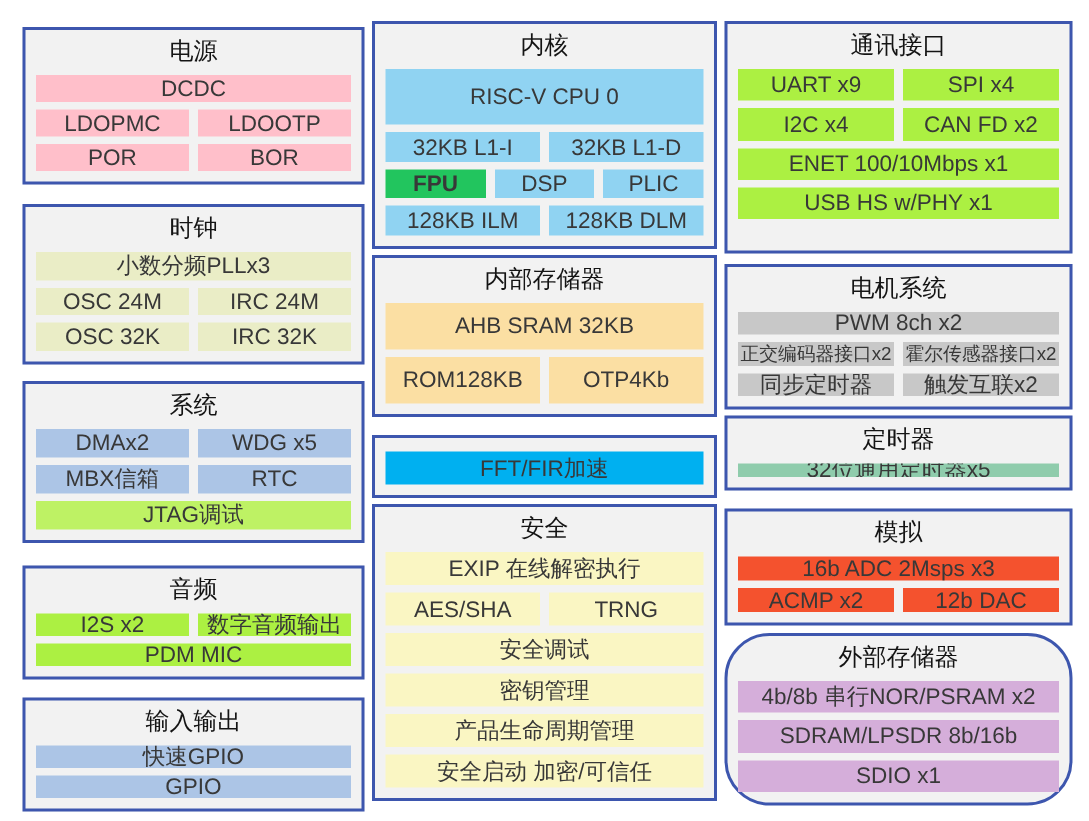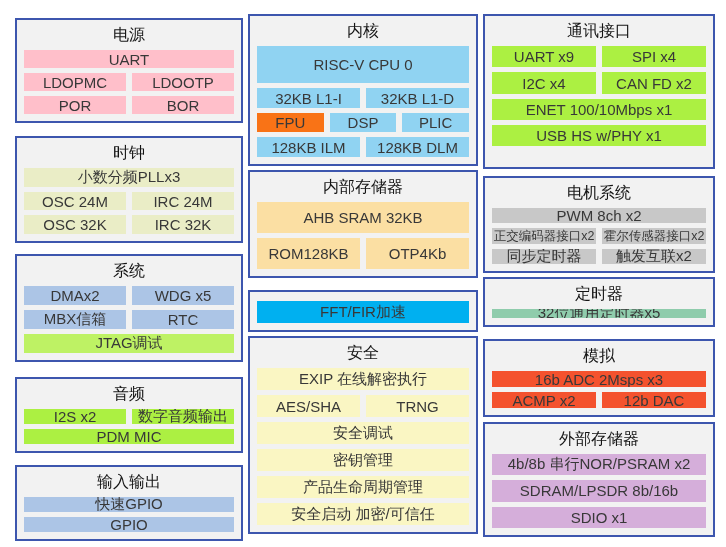--- a/index.html
+++ b/index.html
@@ -23,21 +23,21 @@
   .gcell.small{font-size:12.5px;}
 </style>
 </head>
 <body>
 
 <div class="diagram" id="diagram-root" style="background: rgb(255, 255, 255);">
     <div class="col col-0">
       <div class="gbox" style="height: 105px; margin-top: 0px;">
         <div class="gtitle">电源</div>
         <div class="grow-row" style="flex-grow: 1;">
-          <div class="gcell" style="background: rgb(255, 191, 202);">UART</div>
+          <div class="gcell" style="background: rgb(255, 191, 202);">DCDC</div>
         </div>
         <div class="grow-row" style="flex-grow: 1;">
           <div class="gcell" style="background: rgb(255, 191, 202);">LDOPMC</div>
           <div class="gcell" style="background: rgb(255, 191, 202);">LDOOTP</div>
         </div>
         <div class="grow-row" style="flex-grow: 1;">
           <div class="gcell" style="background: rgb(255, 191, 202);">POR</div>
           <div class="gcell" style="background: rgb(255, 191, 202);">BOR</div>
         </div>
       </div>
@@ -93,21 +93,21 @@
       <div class="gbox" style="height: 152px; margin-top: 0px;">
         <div class="gtitle">内核</div>
         <div class="grow-row" style="flex-grow: 1.9;">
           <div class="gcell" style="background: rgb(144, 211, 242);">RISC-V CPU 0</div>
         </div>
         <div class="grow-row" style="flex-grow: 1;">
           <div class="gcell" style="background: rgb(144, 211, 242);">32KB L1-I</div>
           <div class="gcell" style="background: rgb(144, 211, 242);">32KB L1-D</div>
         </div>
         <div class="grow-row" style="flex-grow: 1;">
-          <div class="gcell" style="background: #f97316;">FPU</div>
+          <div class="gcell" style="background: #22c55e; font-weight: bold;">FPU</div>
           <div class="gcell" style="background: rgb(144, 211, 242);">DSP</div>
           <div class="gcell" style="background: rgb(144, 211, 242);">PLIC</div>
         </div>
         <div class="grow-row" style="flex-grow: 1;">
           <div class="gcell" style="background: rgb(144, 211, 242);">128KB ILM</div>
           <div class="gcell" style="background: rgb(144, 211, 242);">128KB DLM</div>
         </div>
       </div>
       <div class="gbox" style="height: 108px; margin-top: 4px;">
         <div class="gtitle">内部存储器</div>
@@ -189,21 +189,21 @@
       <div class="gbox" style="height: 78px; margin-top: 12px;">
         <div class="gtitle">模拟</div>
         <div class="grow-row" style="flex-grow: 1;">
           <div class="gcell" style="background: rgb(244, 82, 46);">16b ADC 2Msps x3</div>
         </div>
         <div class="grow-row" style="flex-grow: 1;">
           <div class="gcell" style="background: rgb(244, 82, 46);">ACMP x2</div>
           <div class="gcell" style="background: rgb(244, 82, 46);">12b DAC</div>
         </div>
       </div>
-      <div class="gbox" style="height: 115px; margin-top: 5px;">
+      <div class="gbox" style="height: 115px; margin-top: 5px; border-radius: 30px;">
         <div class="gtitle">外部存储器</div>
         <div class="grow-row" style="flex-grow: 1;">
           <div class="gcell" style="background: rgb(213, 174, 218);">4b/8b 串行NOR/PSRAM x2</div>
         </div>
         <div class="grow-row" style="flex-grow: 1;">
           <div class="gcell" style="background: rgb(213, 174, 218);">SDRAM/LPSDR 8b/16b</div>
         </div>
         <div class="grow-row" style="flex-grow: 1;">
           <div class="gcell" style="background: rgb(213, 174, 218);">SDIO x1</div>
         </div>

